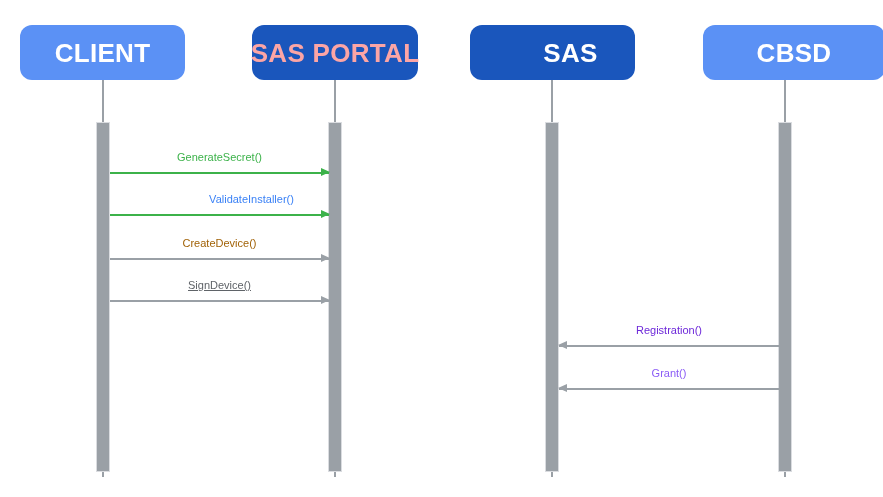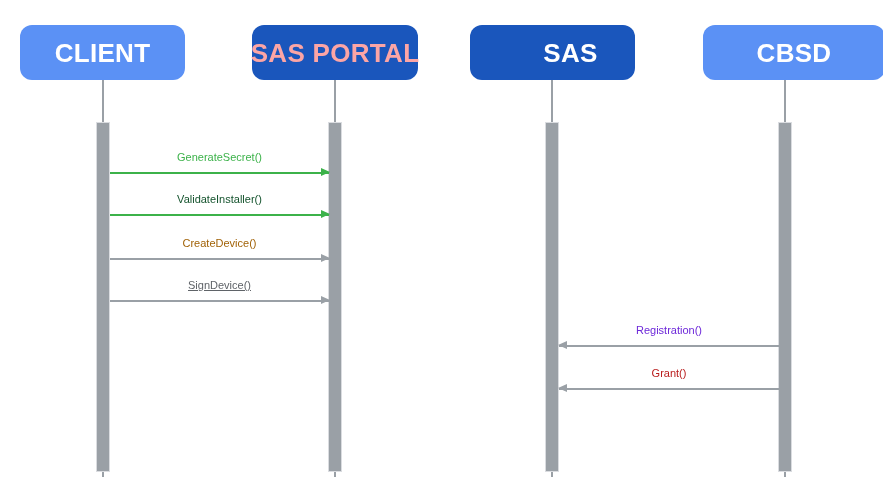--- a/index.html
+++ b/index.html
@@ -114,35 +114,35 @@
       <span class="participant-label">CBSD</span>
     </div>
     <div class="message" style="left: 110px; top: 172px; width: 219px;">
       <div class="message-line" style="background: rgb(60, 178, 74);"></div>
       <div class="arrowhead right" style="border-left-color: rgb(60, 178, 74);"></div>
       <div class="message-label" style="color: rgb(60, 178, 74);">GenerateSecret()</div>
     </div>
     <div class="message" style="left: 110px; top: 214px; width: 219px;">
       <div class="message-line" style="background: rgb(60, 178, 74);"></div>
       <div class="arrowhead right" style="border-left-color: rgb(60, 178, 74);"></div>
-      <div class="message-label" style="color: #14532d;">ValidateInstaller()</div>
+      <div class="message-label" style="color: #3b82f6; padding-left: 32px;">ValidateInstaller()</div>
     </div>
     <div class="message" style="left: 110px; top: 258px; width: 219px;">
       <div class="message-line" style="background: rgb(154, 160, 166);"></div>
       <div class="arrowhead right" style="border-left-color: rgb(154, 160, 166);"></div>
       <div class="message-label" style="color: #a16207;">CreateDevice()</div>
     </div>
     <div class="message" style="left: 110px; top: 300px; width: 219px;">
       <div class="message-line" style="background: rgb(154, 160, 166);"></div>
       <div class="arrowhead right" style="border-left-color: rgb(154, 160, 166);"></div>
       <div class="message-label" style="color: rgb(95, 99, 104); text-decoration: underline;">SignDevice()</div>
     </div>
     <div class="message" style="left: 559px; top: 345px; width: 220px;">
       <div class="message-line" style="background: rgb(154, 160, 166);"></div>
       <div class="arrowhead left" style="border-right-color: rgb(154, 160, 166);"></div>
       <div class="message-label" style="color: #6d28d9;">Registration()</div>
     </div>
     <div class="message" style="left: 559px; top: 388px; width: 220px;">
       <div class="message-line" style="background: rgb(154, 160, 166);"></div>
       <div class="arrowhead left" style="border-right-color: rgb(154, 160, 166);"></div>
-      <div class="message-label" style="color: #b91c1c; text-align: center;">Grant()</div>
+      <div class="message-label" style="color: #8b5cf6; text-align: center;">Grant()</div>
     </div>
   </div>
 
 </body></html>

